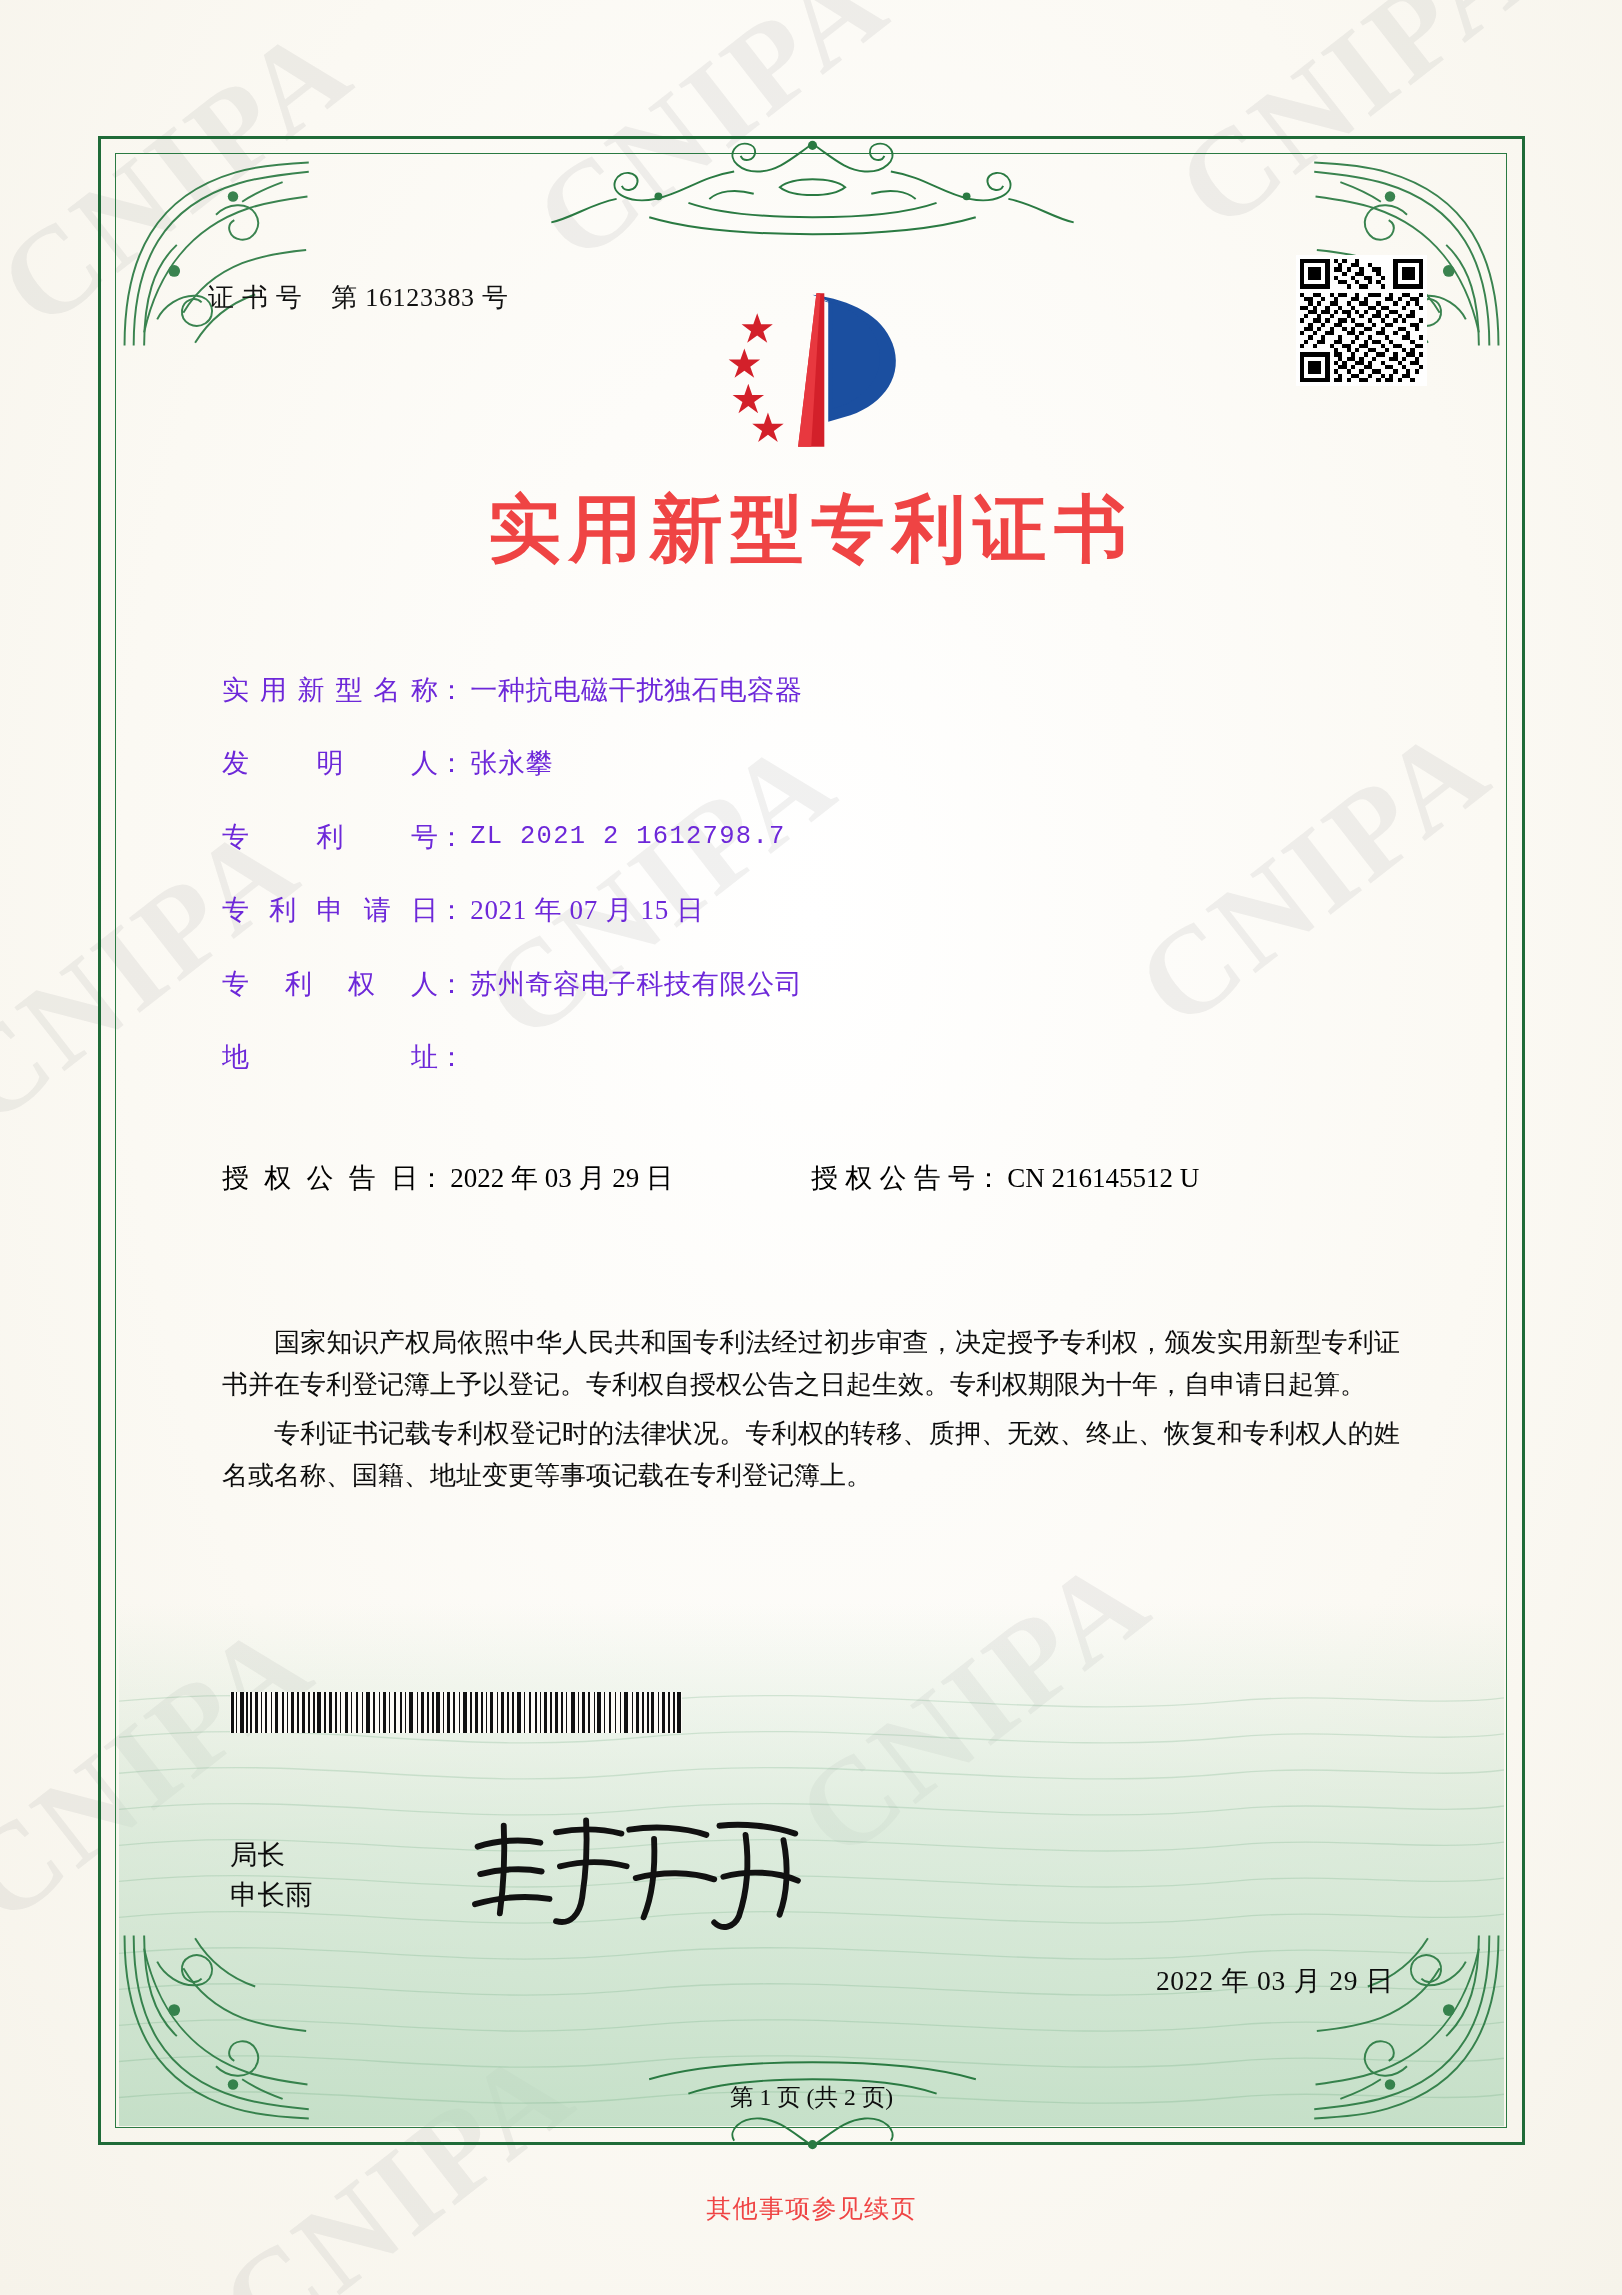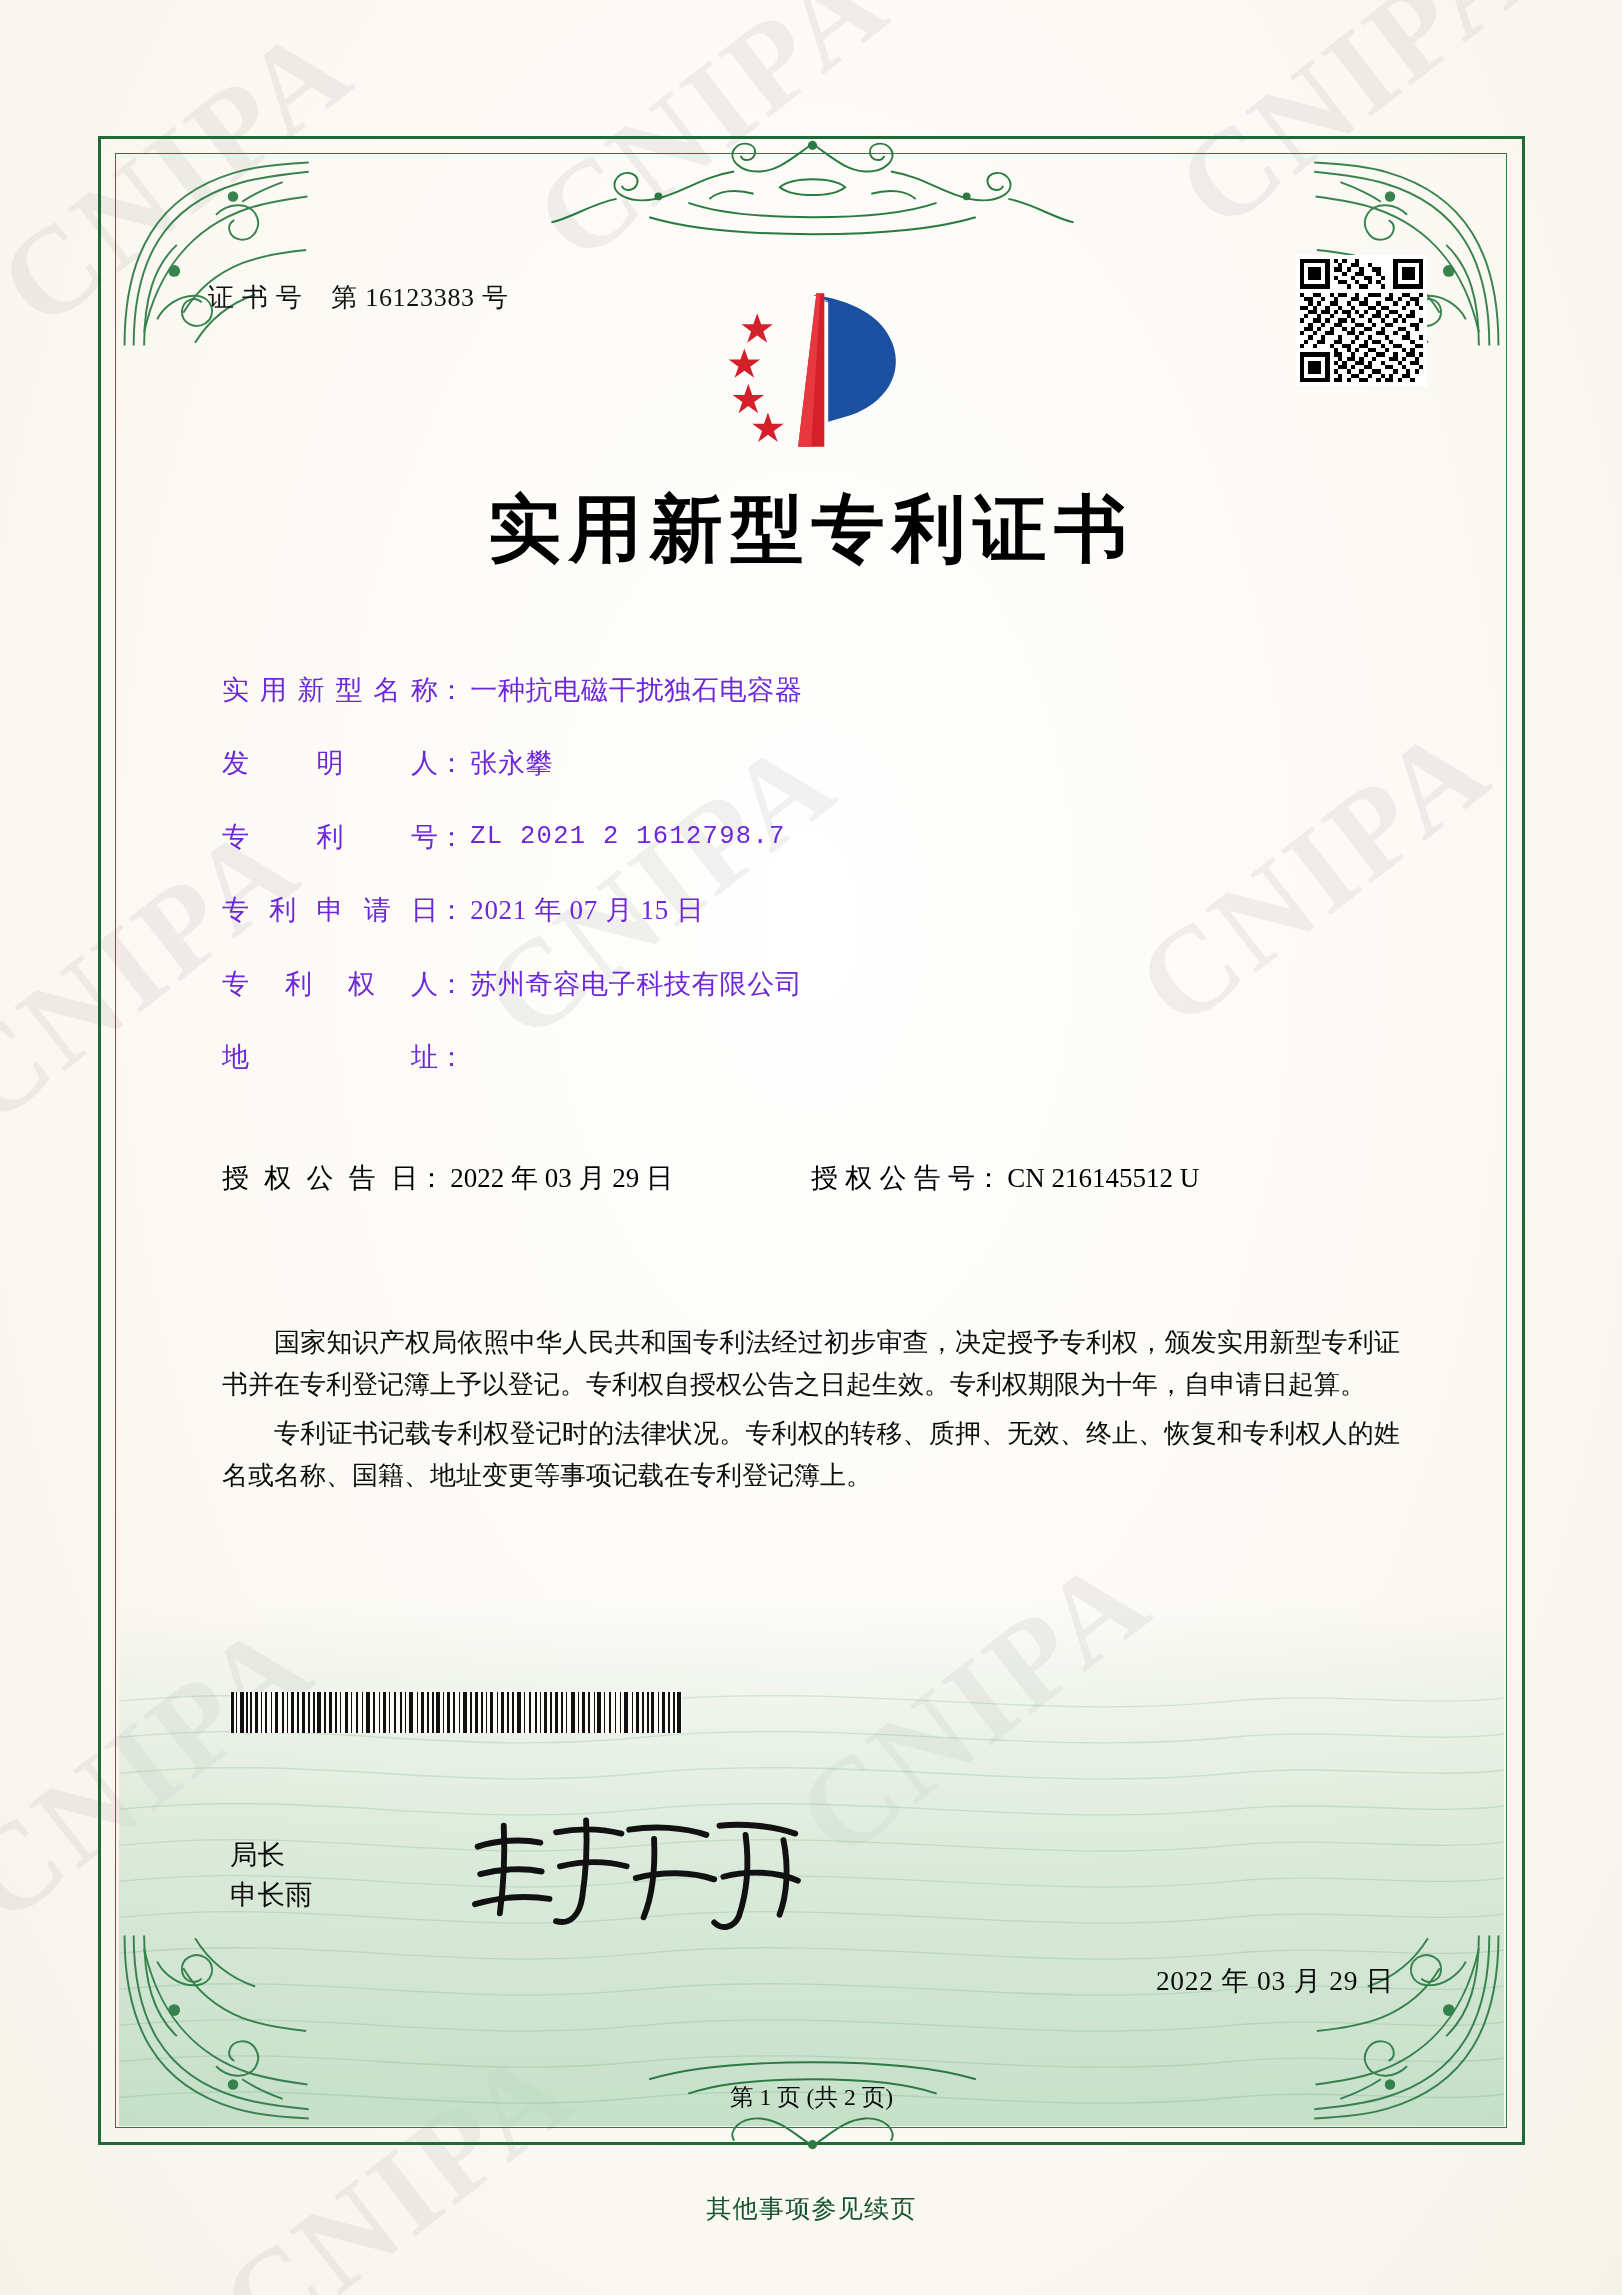--- a/index.html
+++ b/index.html
@@ -165,21 +165,21 @@
   .emblem svg { width: 100%; height: 100%; display: block; }
 
   .main-title {
     position: absolute;
     left: 0; right: 0;
     top: 481px;
     text-align: center;
     font-size: 73px;
     font-weight: 700;
     letter-spacing: 7.9px;
-    color: #000000;
+    color: #ef4444;
     font-family: "DejaVu Serif", "Liberation Serif", serif;
   }
 
   .fields {
     position: absolute;
     left: 222px;
     top: 674px;
     width: 1191px;
   }
   .field-row {
@@ -273,21 +273,21 @@
     font-size: 23.6px;
     color: #0d0d0d;
   }
 
   .footer-note {
     position: absolute;
     left: 0; right: 0;
     top: 2192px;
     text-align: center;
     font-size: 25px;
-    color: #14532d;
+    color: #ef4444;
     letter-spacing: 1.3px;
   }
 </style>
 </head>
 <body>
 
 <div class="page">
 
   <div class="watermarks">
     <div class="wm" style="left:-26px;  top:105px;  font-size:124px;">CNIPA</div>

